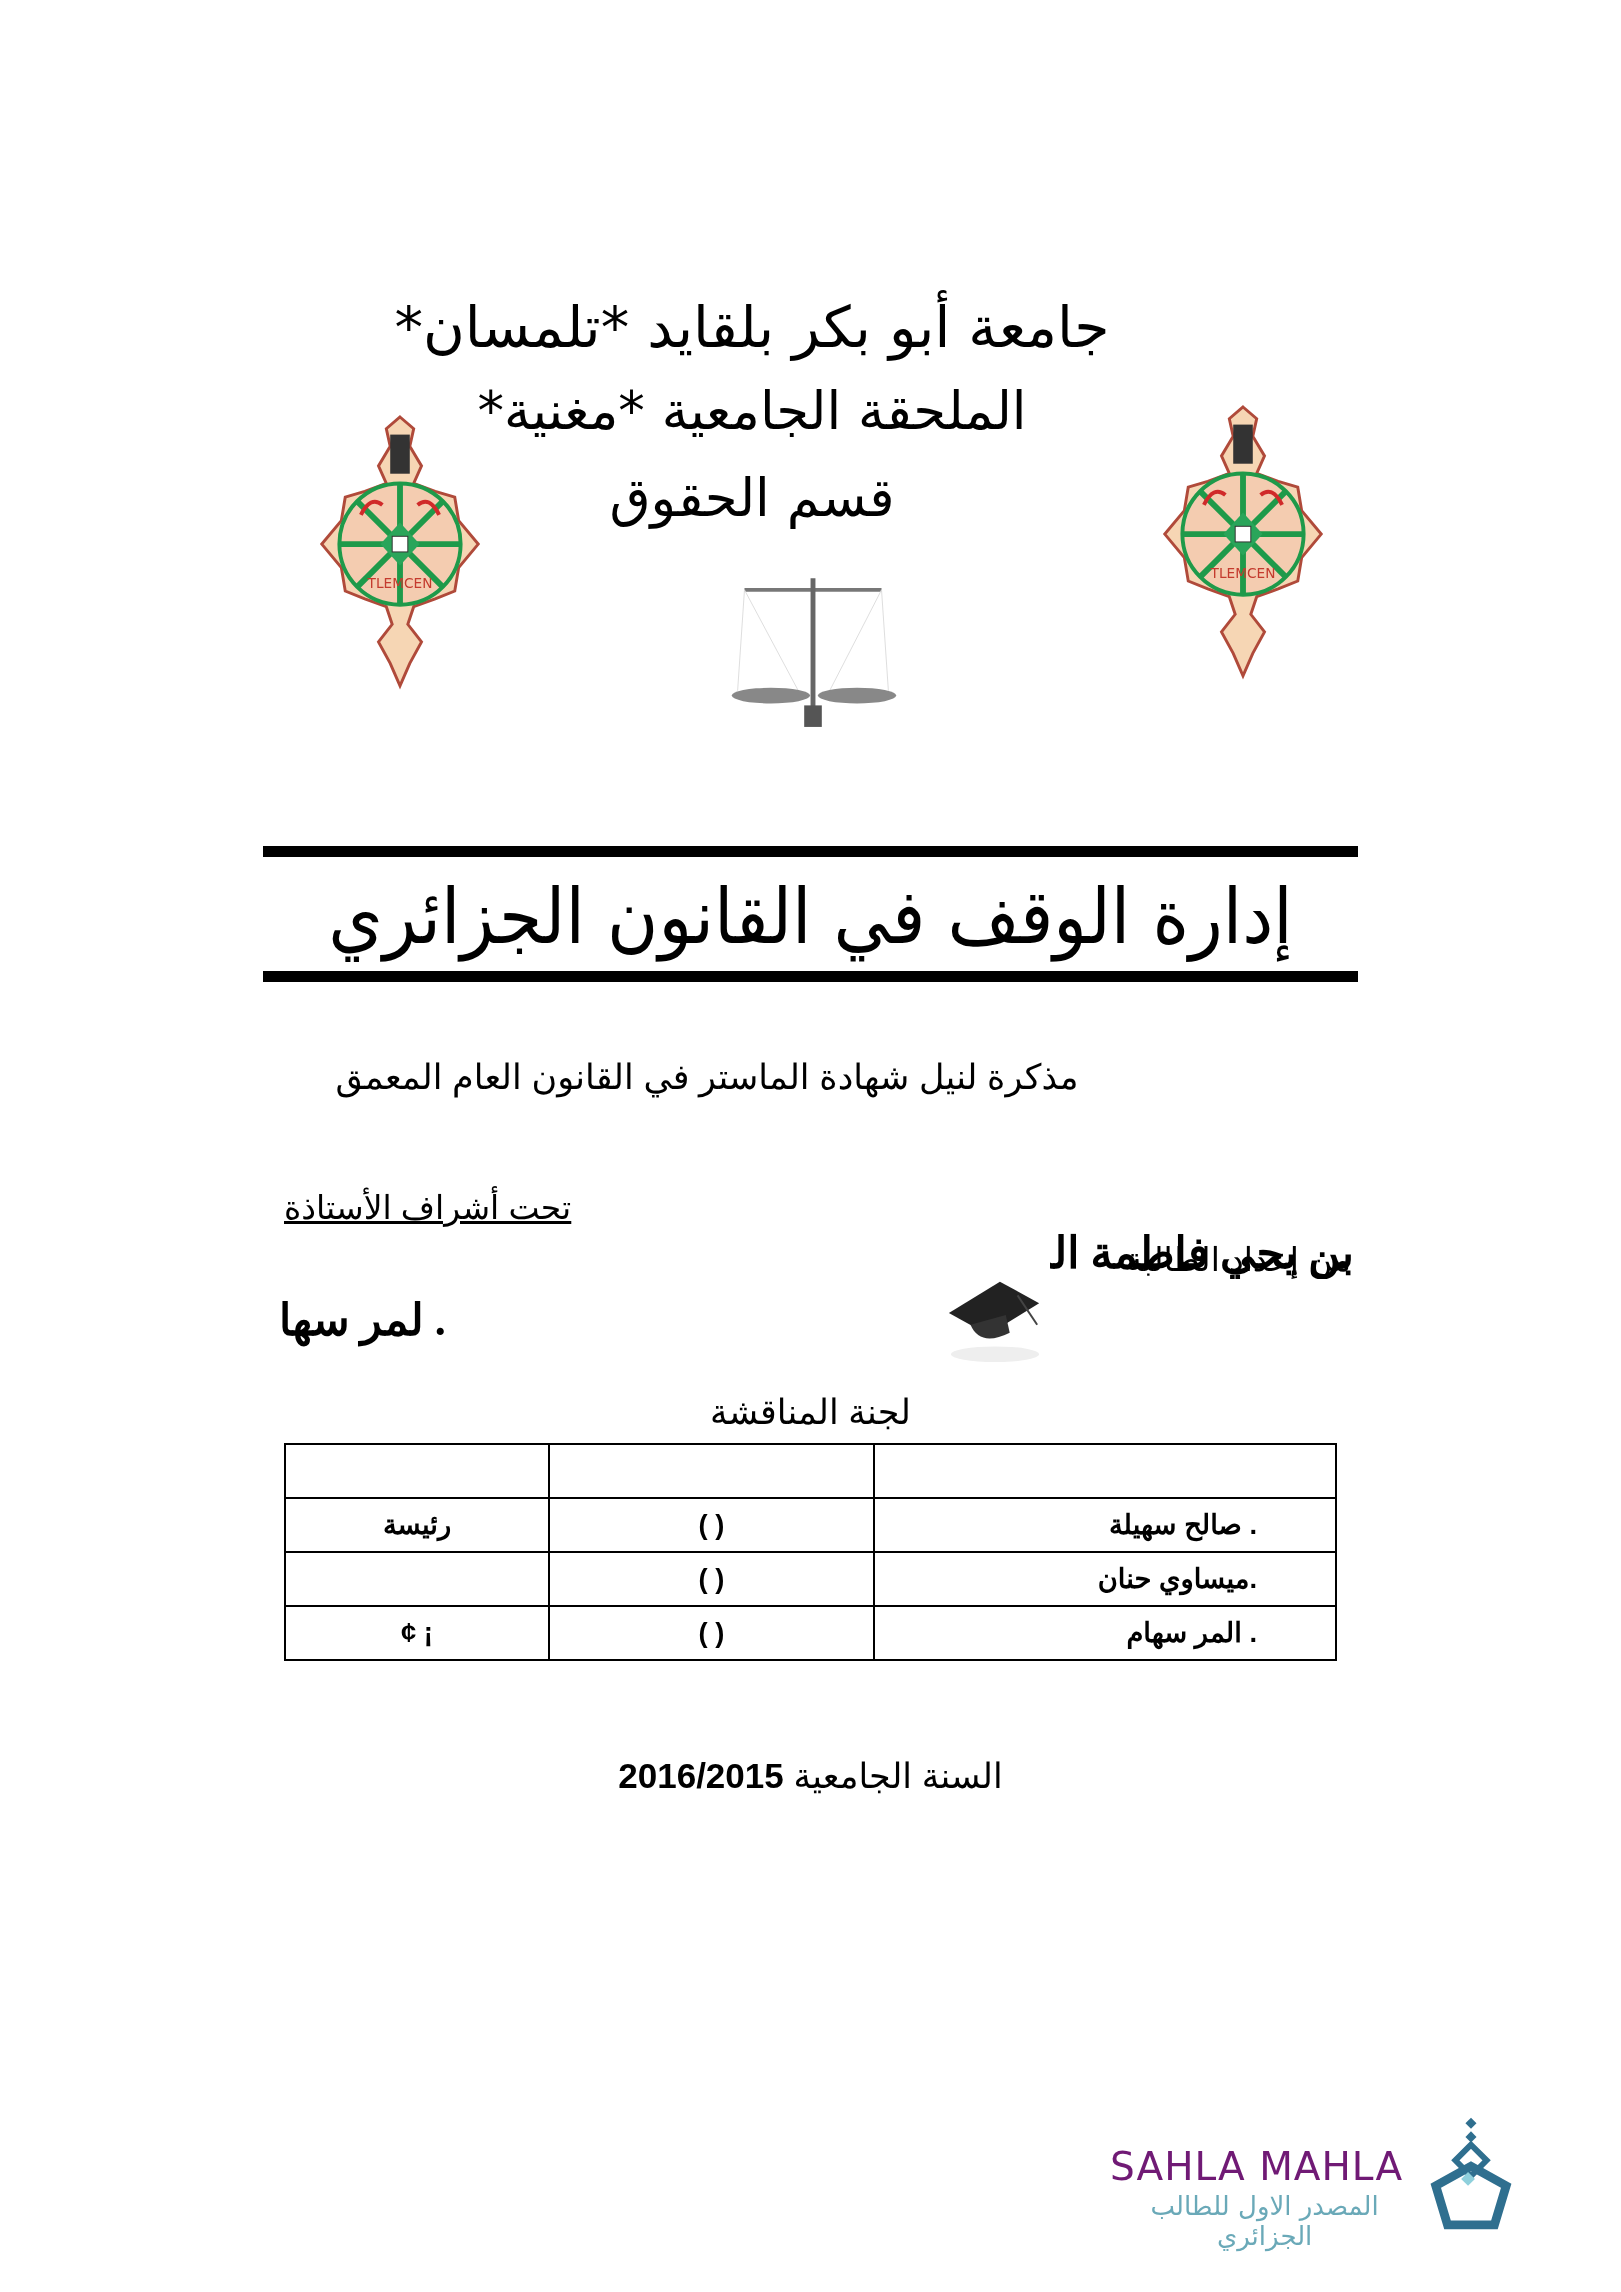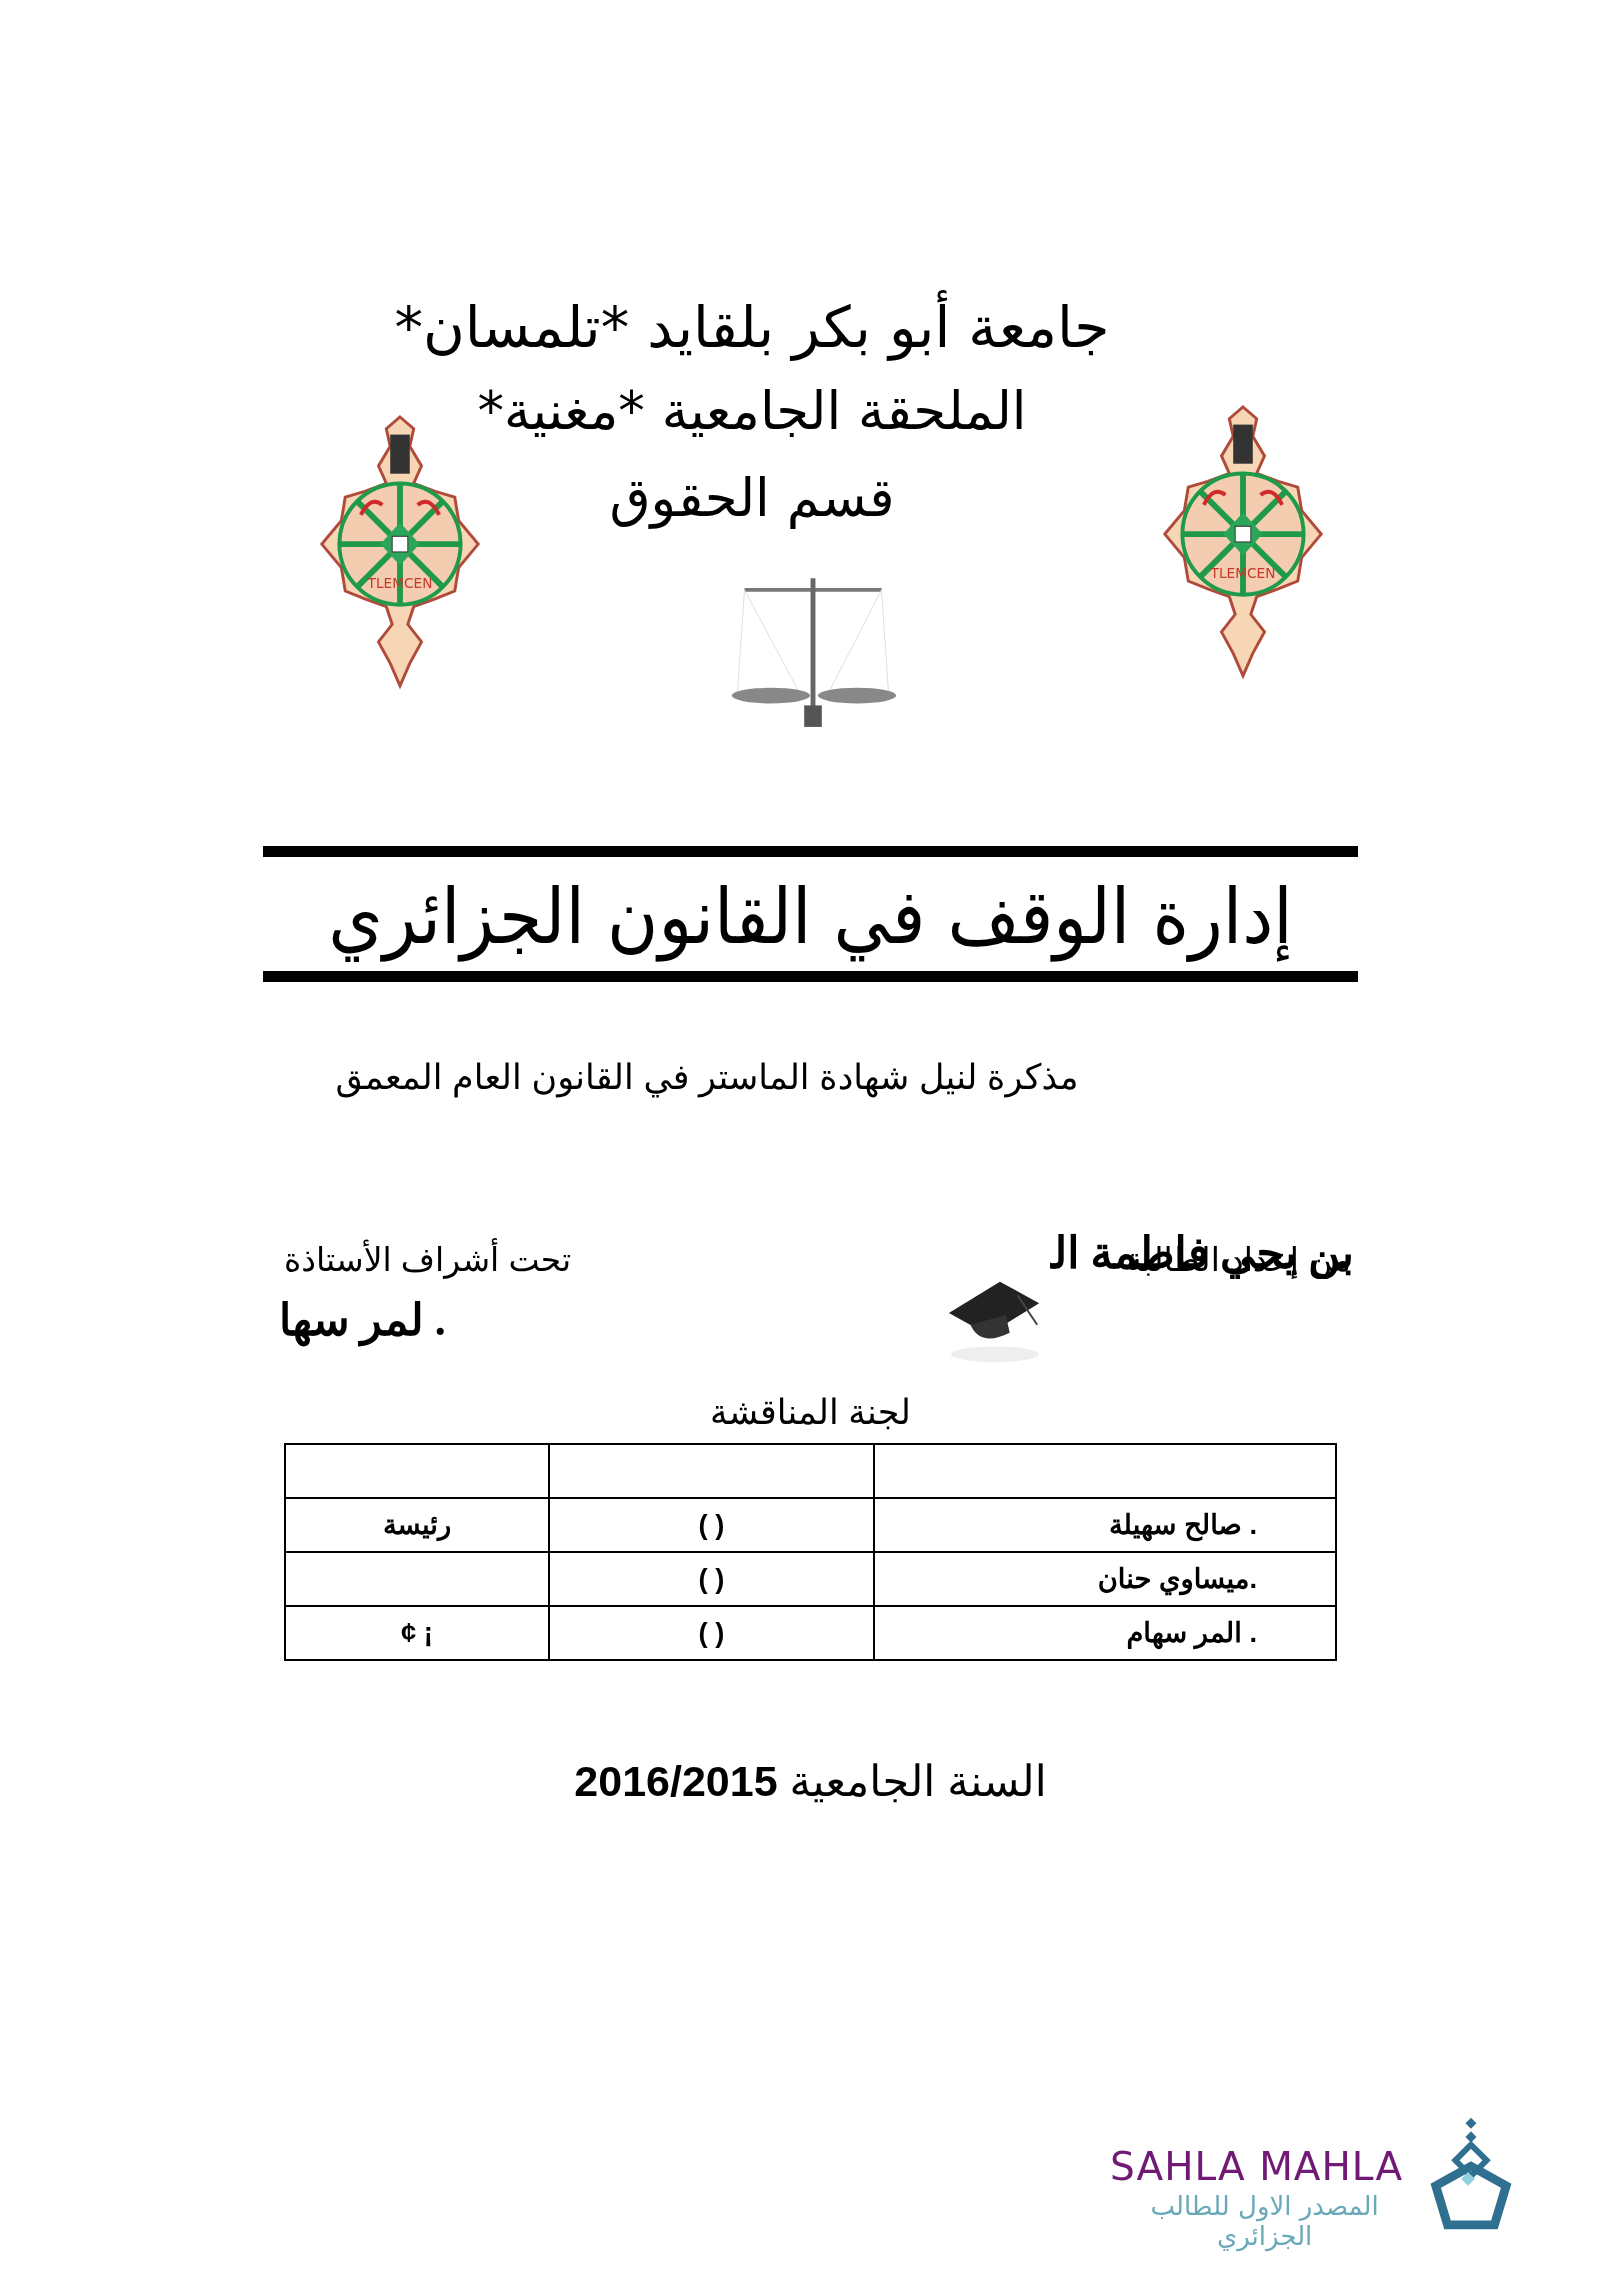--- a/index.html
+++ b/index.html
@@ -22,36 +22,36 @@
                   transform:scaleX(0.92); }
 
   #subtitle { top:1057px; left:0; width:1414px; text-align:center; direction:rtl;
               font-size:35px; font-family:"Liberation Sans", sans-serif; }
 
   .prep-label { font-size:33px; font-family:"Liberation Sans", sans-serif; direction:rtl; }
   .prep-name { font-size:44px; font-weight:bold; font-family:Liberation Serif, serif; direction:rtl; }
 
   #student-label { top:1240px; right:270px; }
   #student-name { top:1227px; right:267px; width:304px; overflow:hidden; white-space:nowrap; text-align:center; }
-  #supervisor-label { top:1240px; left:284px; }
+  #supervisor-label { top:1188px; left:284px;text-decoration:underline; }
   #supervisor-name { top:1294px; left:279px; }
 
   #committee-title { top:1392px; left:0; width:1621px; text-align:center; direction:rtl;
                      font-size:35px; font-family:Liberation Sans, sans-serif; }
 
   #committee-table { top:1443px; left:284px; width:1053px; border-collapse:collapse;
                      direction:rtl; font-family:"Liberation Sans", sans-serif; }
   #committee-table td { border:2px solid #000000; height:52px; padding:0; font-size:27.4px;
                         font-weight:bold; vertical-align:middle; }
   #committee-table td.c-name { width:382px; text-align:right; padding-right:78px; }
   #committee-table td.c-rank { width:323px; text-align:center; }
   #committee-table td.c-role { text-align:center; }
 
   #year { top:1756px; left:0; width:1621px; text-align:center; direction:rtl;
-          font-size:43px; font-family:"Liberation Sans", sans-serif; }
+          font-size:35px; font-family:"Liberation Sans", sans-serif; }
   #year .yr { font-weight:bold; }
 
   
   .emblem { width:176px; height:284px; }
   #emblem-left { left:312px; top:407px; }
   #emblem-right { left:1155px; top:397px; }
   #scales { left:720px; top:568px; width:186px; height:172px; }
   #grad-cap { left:941px; top:1264px; width:108px; height:103px; }
 
   #brand { left:1088px; top:2132px; width:431px; height:108px; }

